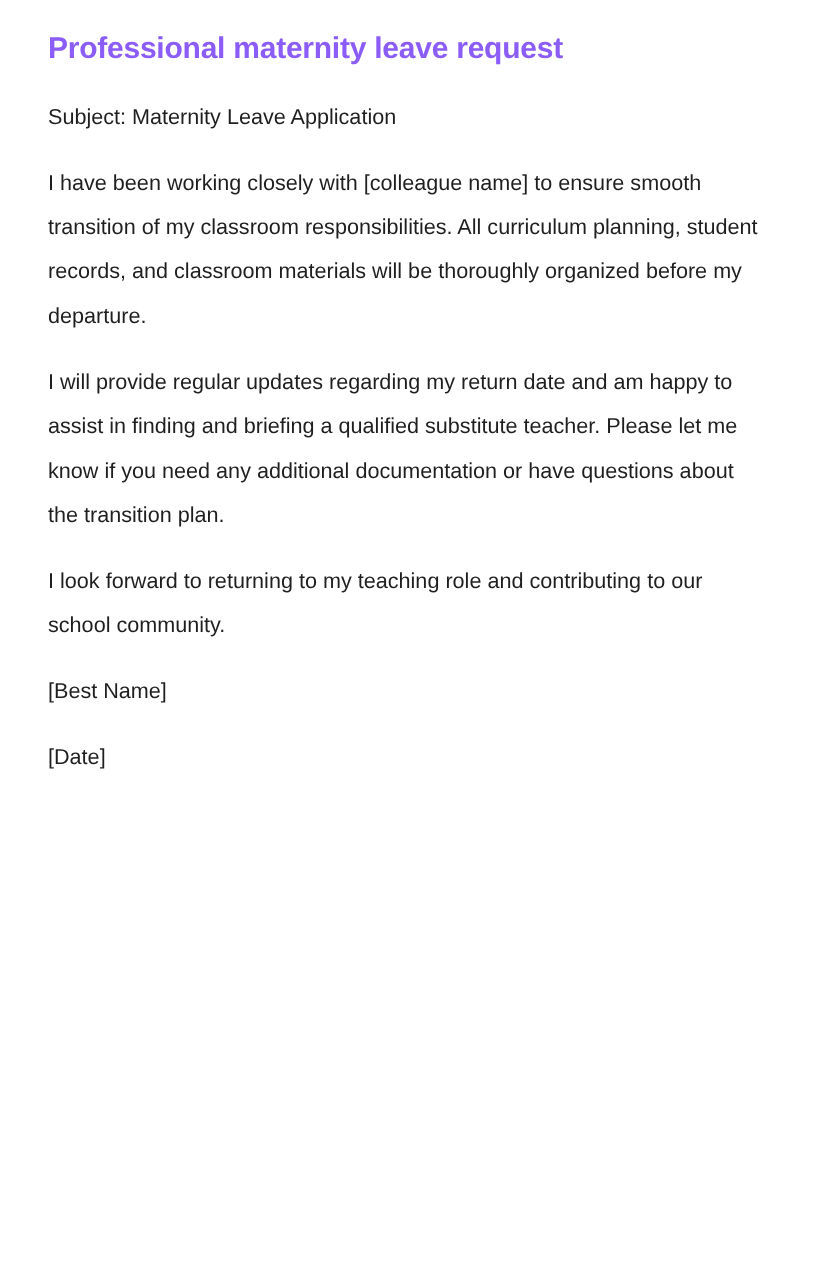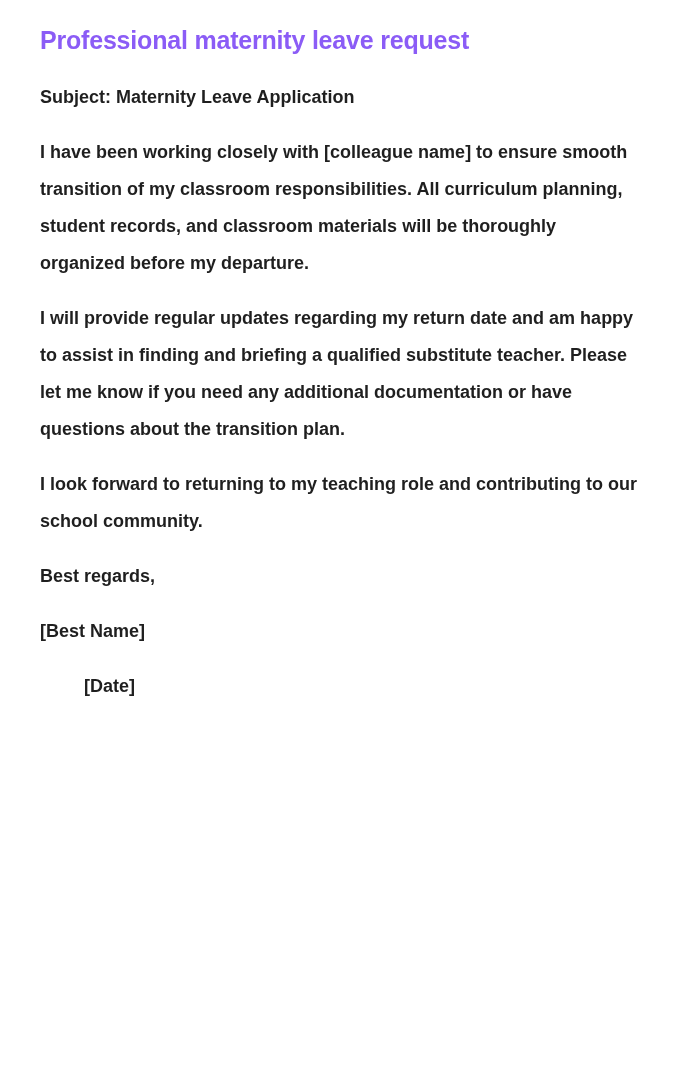--- a/index.html
+++ b/index.html
@@ -34,39 +34,37 @@
 
   .doc-body {
     width: 600px;
   }
 
   .doc-paragraph {
     font-size: 18px;
     line-height: 37px;
     color: #1f1f1f;
     margin: 0 0 18px 0;
-    font-weight: bold;
+    font-weight: normal;
     word-wrap: break-word;
   }
 
   .doc-paragraph:last-child {
     margin-bottom: 0;
-    margin-left: 44px;
   }
 </style>
 </head>
 <body>
 
 <div class="letter-document">
 
   <h1 class="doc-title">Professional maternity leave request</h1>
 
   <div class="doc-body">
     <p class="doc-paragraph">Subject: Maternity Leave Application</p>
     <p class="doc-paragraph">I have been working closely with [colleague name] to ensure smooth transition of my classroom responsibilities. All curriculum planning, student records, and classroom materials will be thoroughly organized before my departure.</p>
     <p class="doc-paragraph">I will provide regular updates regarding my return date and am happy to assist in finding and briefing a qualified substitute teacher. Please let me know if you need any additional documentation or have questions about the transition plan.</p>
     <p class="doc-paragraph">I look forward to returning to my teaching role and contributing to our school community.</p>
-    <p class="doc-paragraph">Best regards,</p>
     <p class="doc-paragraph">[Best Name]</p>
     <p class="doc-paragraph">[Date]</p>
   </div>
 
 </div>
 
 </body></html>

